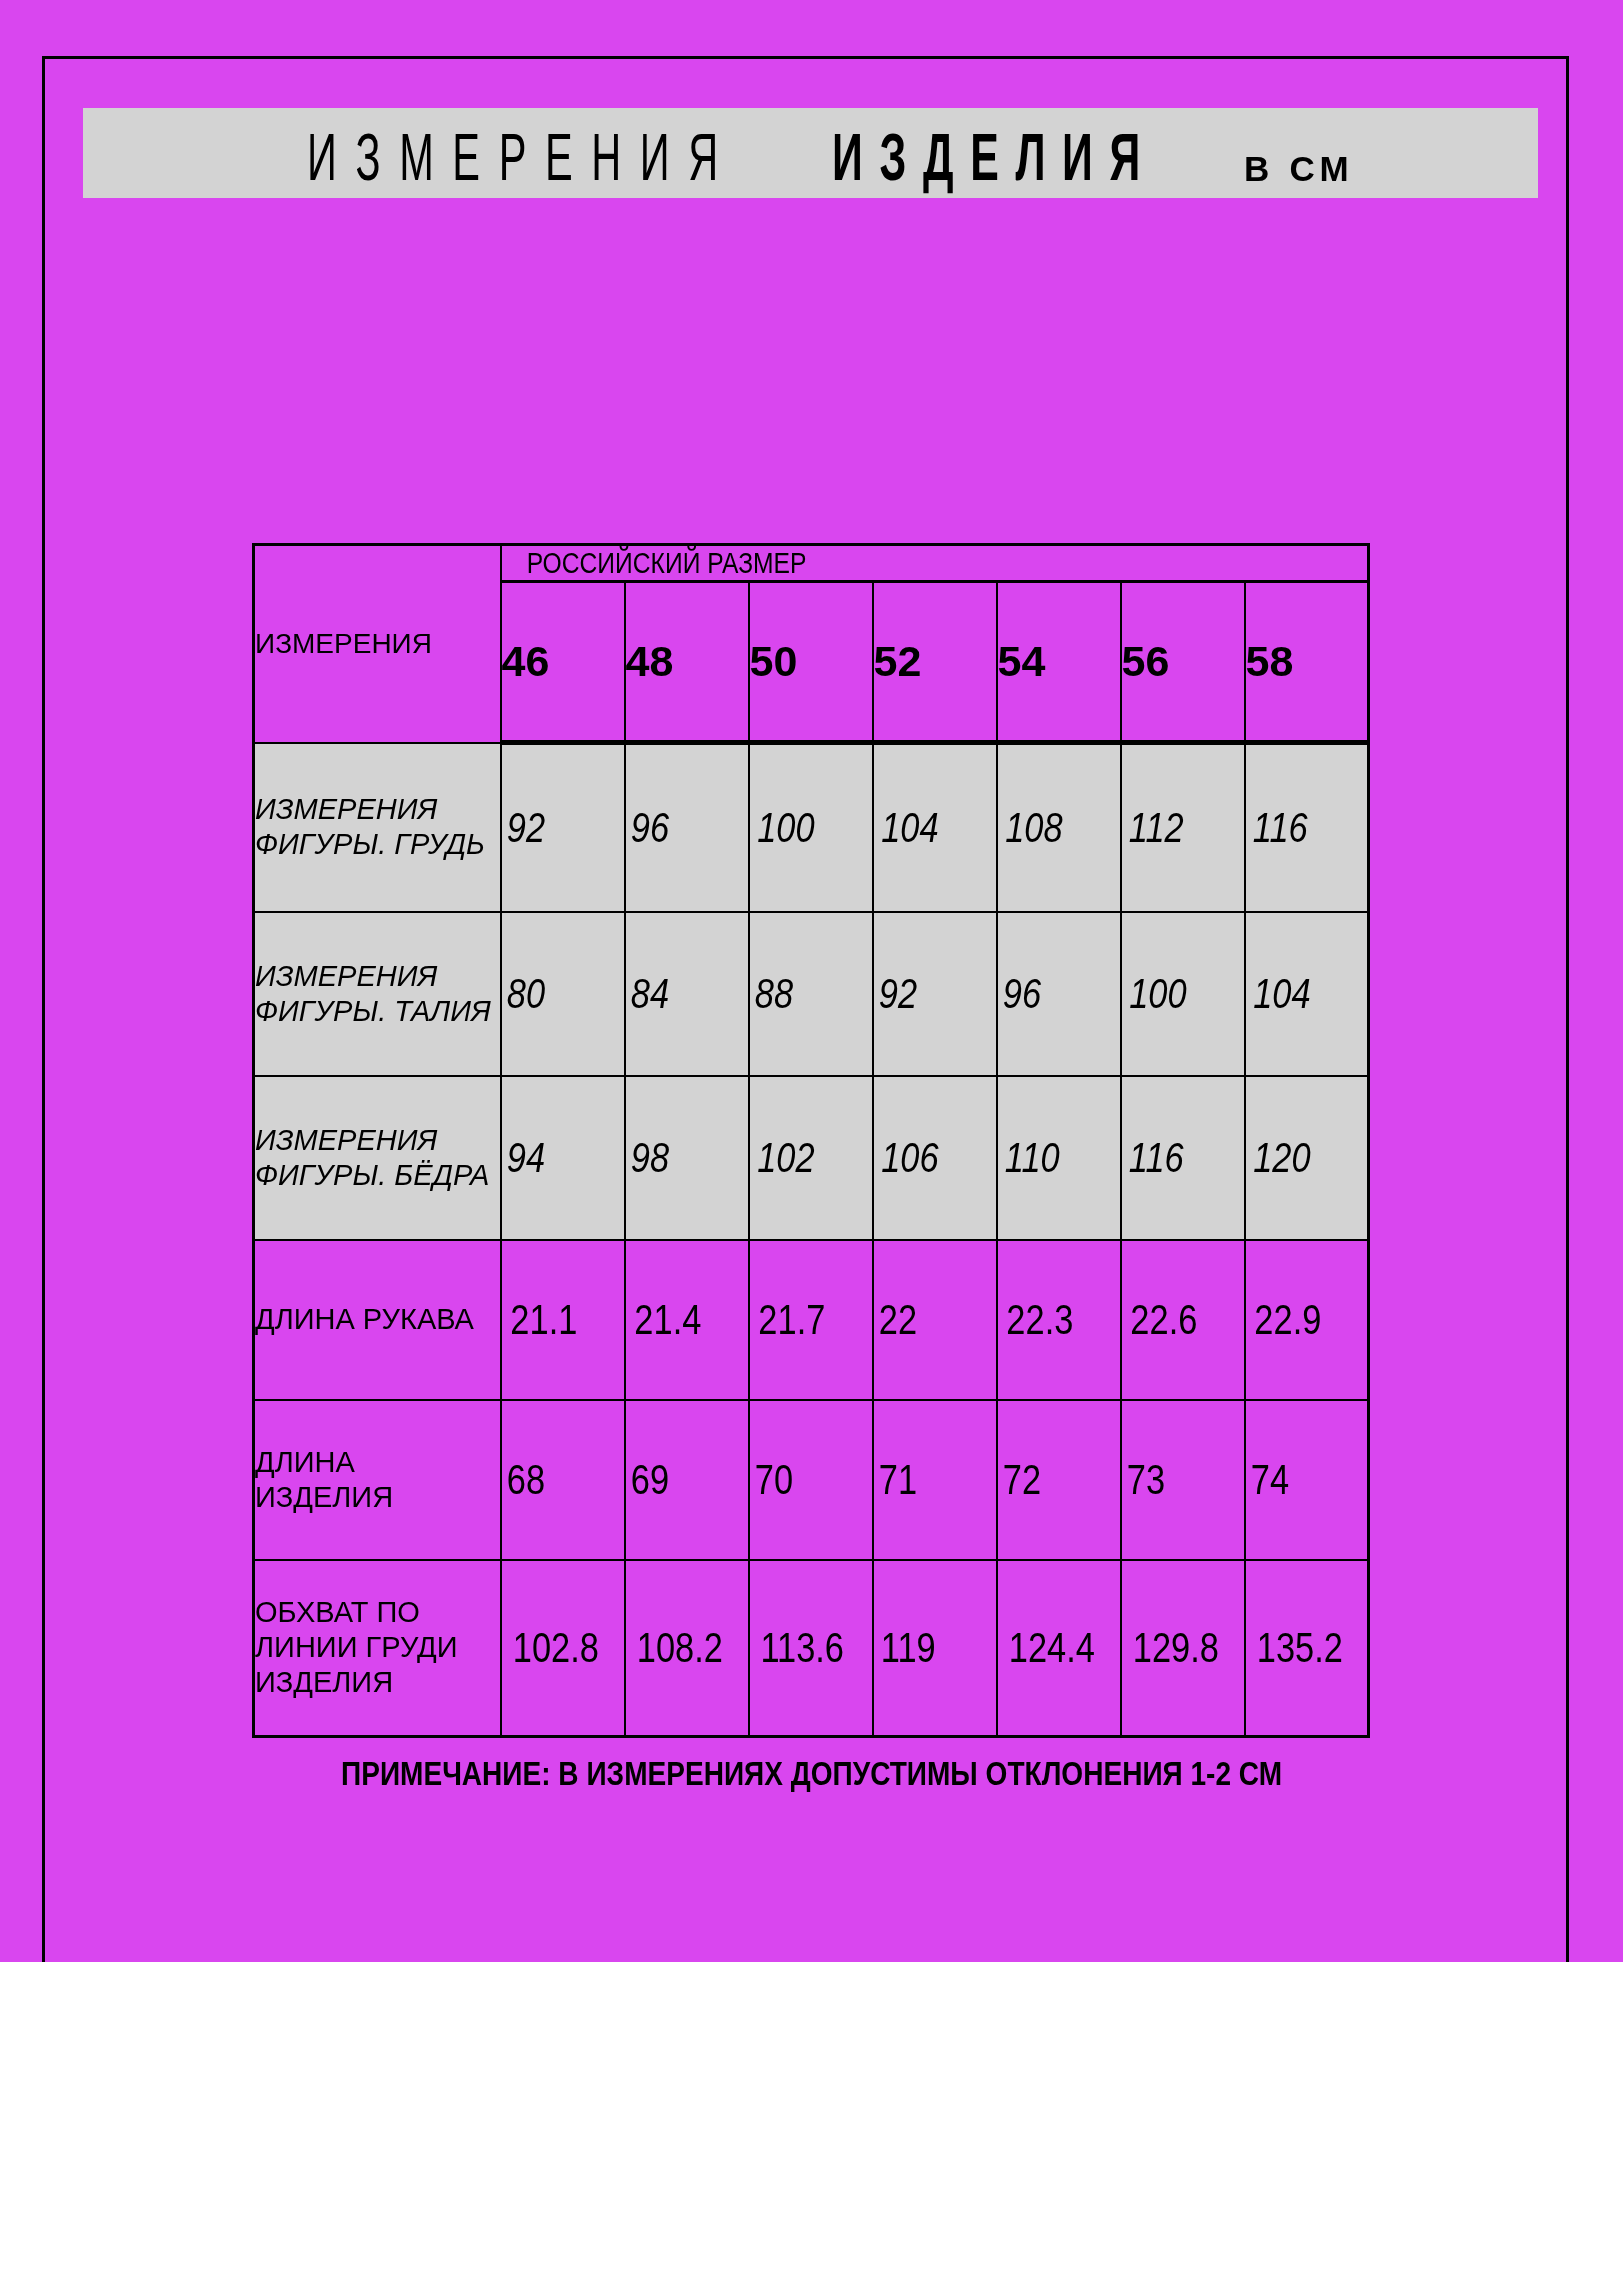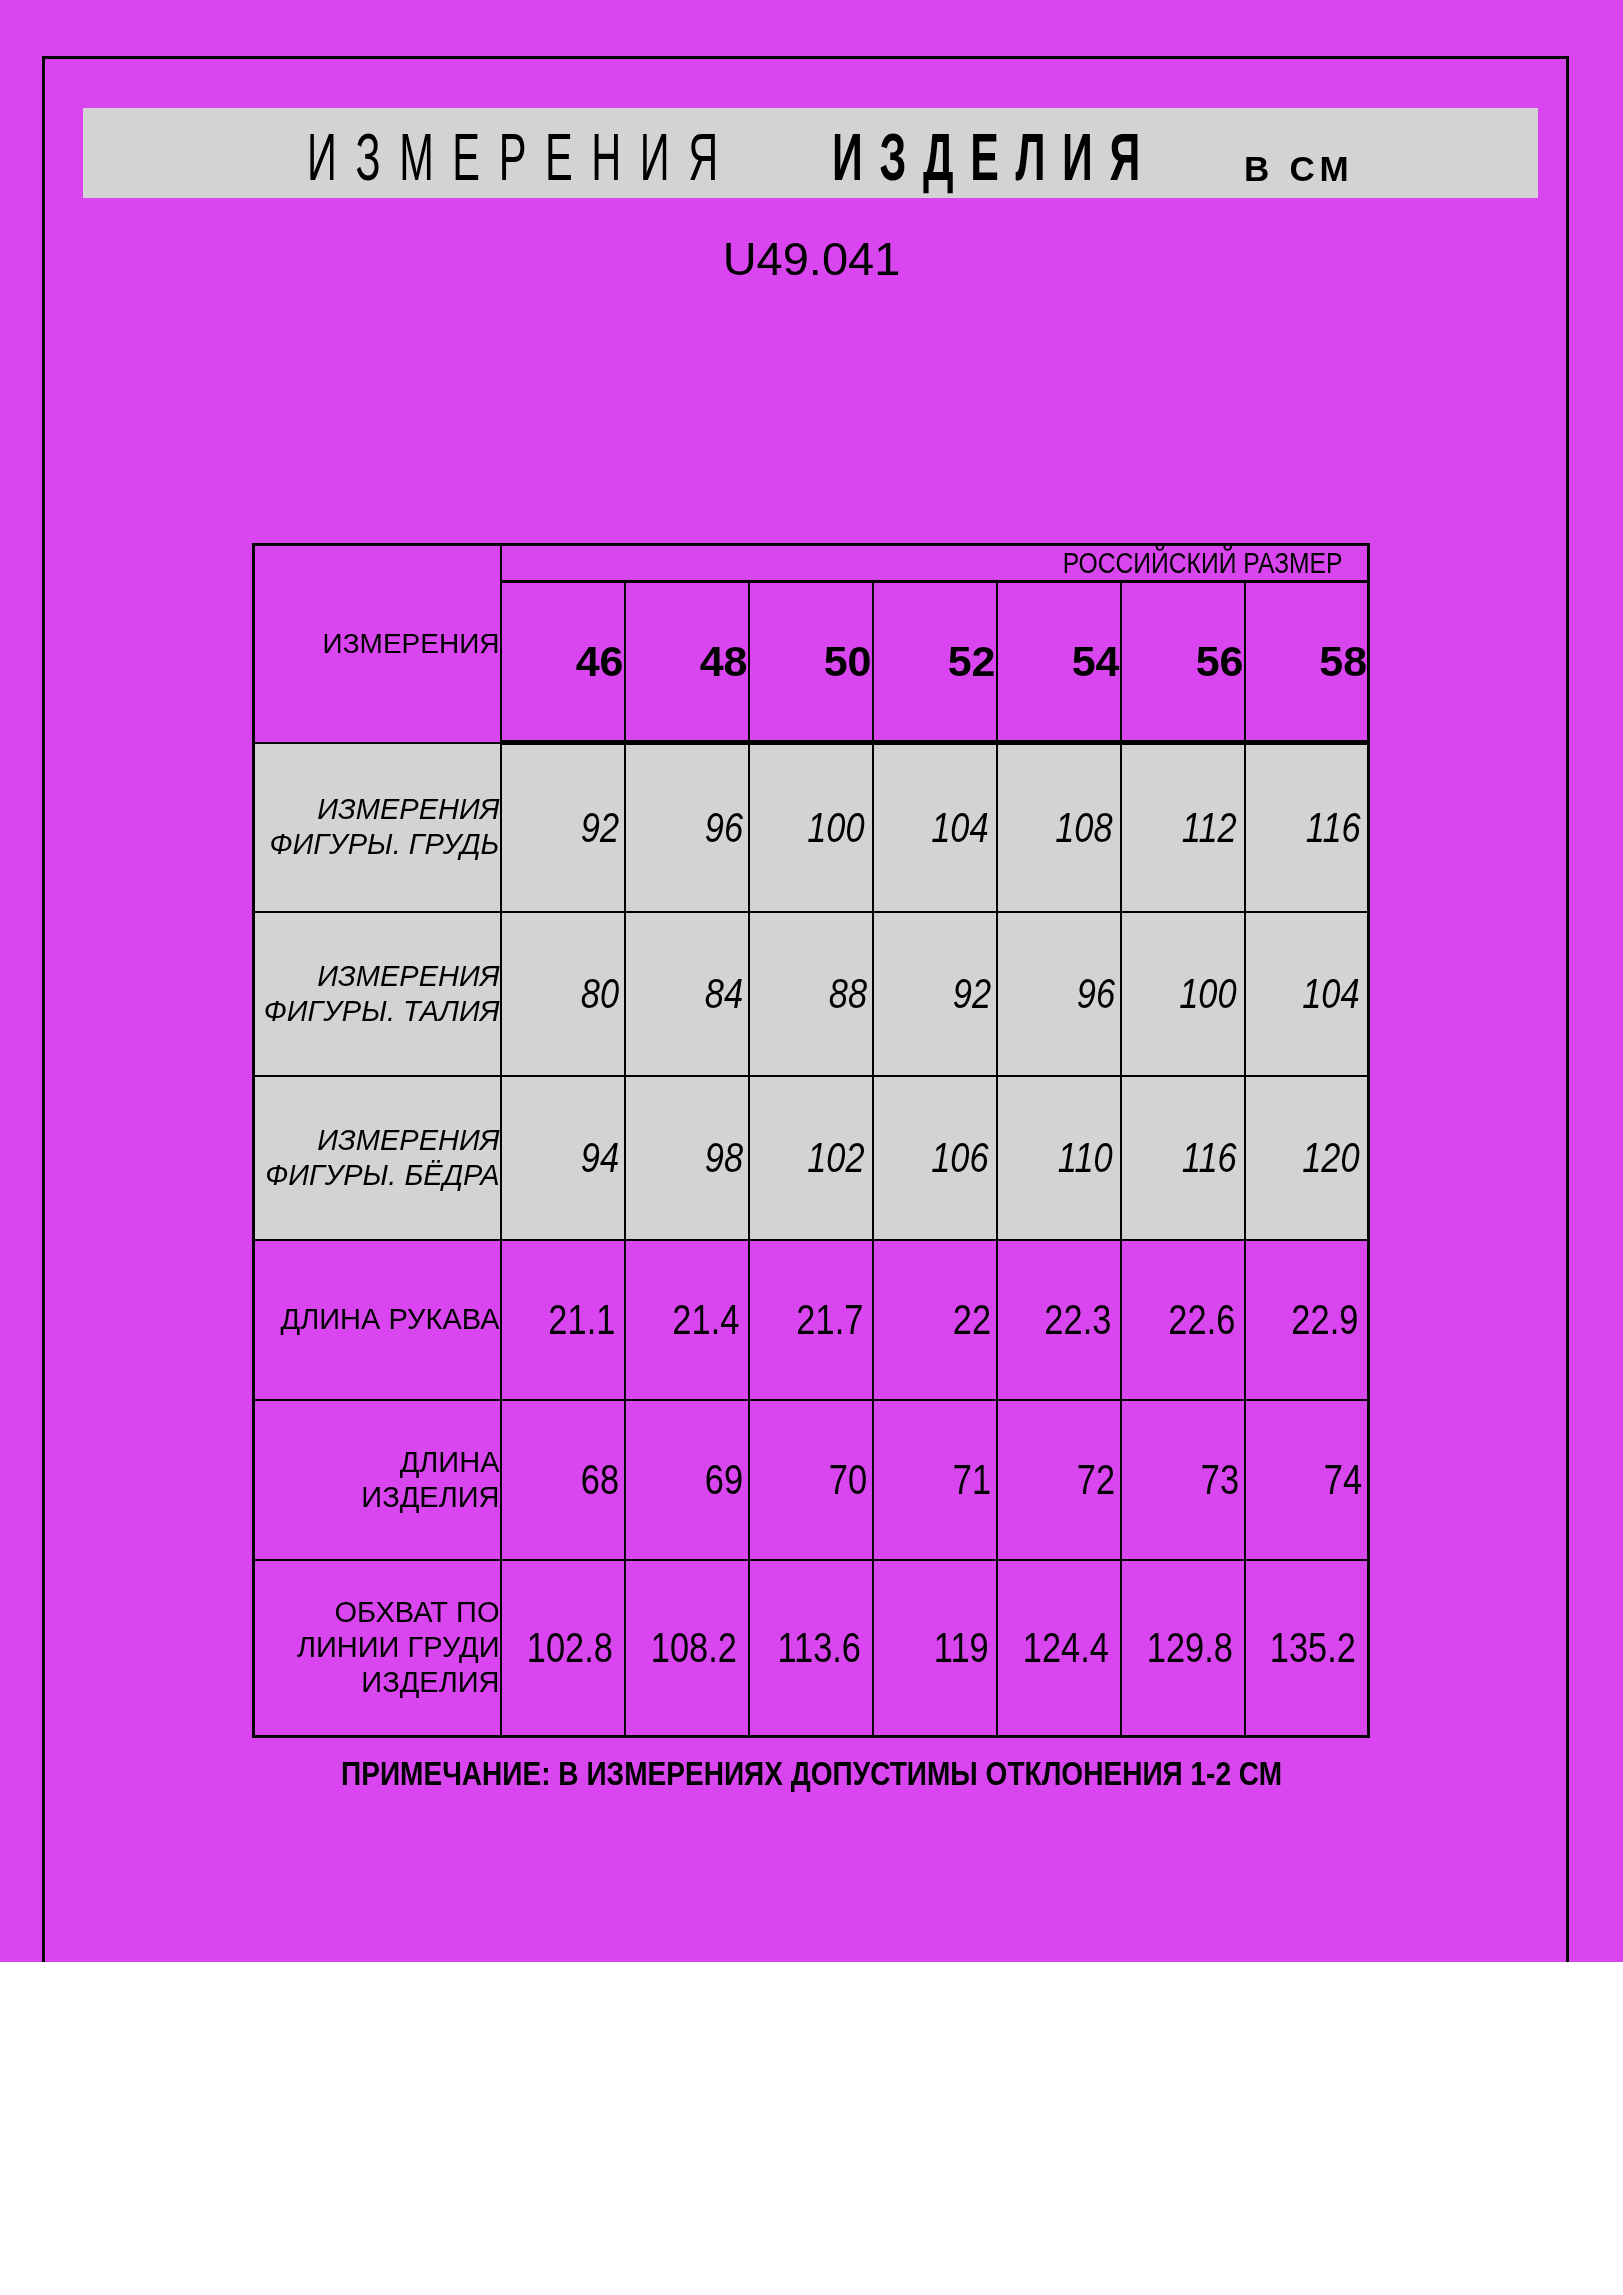--- a/index.html
+++ b/index.html
@@ -29,21 +29,21 @@
     position:absolute; left:0; top:288px; width:100%; text-align:center;
     font-size:33px; line-height:43px;
   }
   .pre { white-space:pre-line; }
   .size-table {
     position:absolute; left:252px; top:543px; width:1114px;
     border-collapse:collapse; table-layout:fixed;
     border:3.9px solid #000;
   }
   .size-table th, .size-table td {
-    border:2.6px solid #000; padding:0; text-align:right; vertical-align:middle;
+    border:2.6px solid #000; padding:0; text-align:left; vertical-align:middle;
     overflow:hidden;
   }
   tr.group-row { height:37px; }
   .group-cell { font-size:29px; font-weight:400; border-bottom-width:3.9px !important; }
   .corner-cell { font-size:28px; font-weight:400; }
   tr.size-row { height:161px; }
   .size-cell { font-size:43px; font-weight:700; border-bottom-width:5.2px !important; }
   tbody td { border-top-width:4.6px; }
   tbody tr:nth-child(1) { height:169px; }
   tbody tr:nth-child(2) { height:164px; }
@@ -68,21 +68,20 @@
 <div class="page">
 
   <div class="frame"></div>
 
   <div class="titlebar" style="background:#d3d3d3;">
     <span class="title-word t1">ИЗМЕРЕНИЯ</span>
     <span class="title-word t2">ИЗДЕЛИЯ</span>
     <span class="title-word t3">В СМ</span>
   </div>
 
-  <div class="model-code">U49.041</div>
 
 
   <table class="size-table">
     <colgroup>
       <col style="width:247px">
       <col style="width:124px">
         <col style="width:124px">
         <col style="width:124px">
       <col style="width:124px">
         <col style="width:124px">

